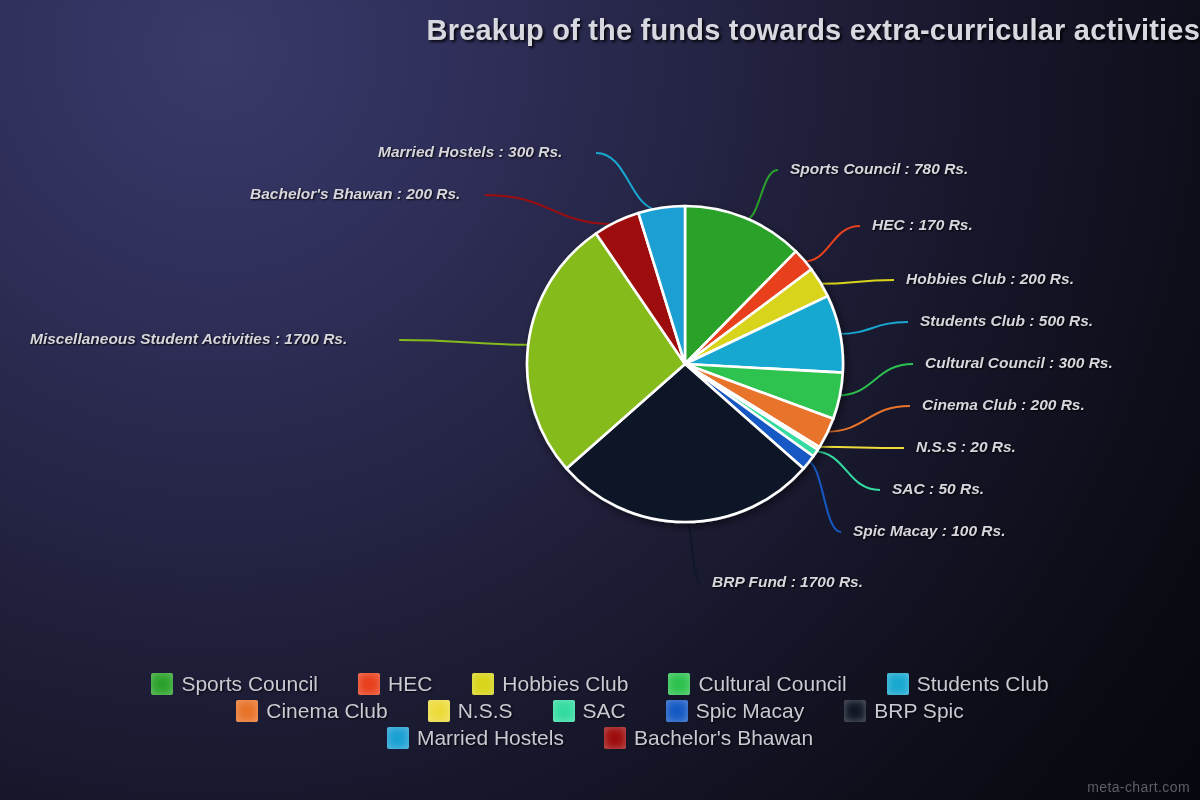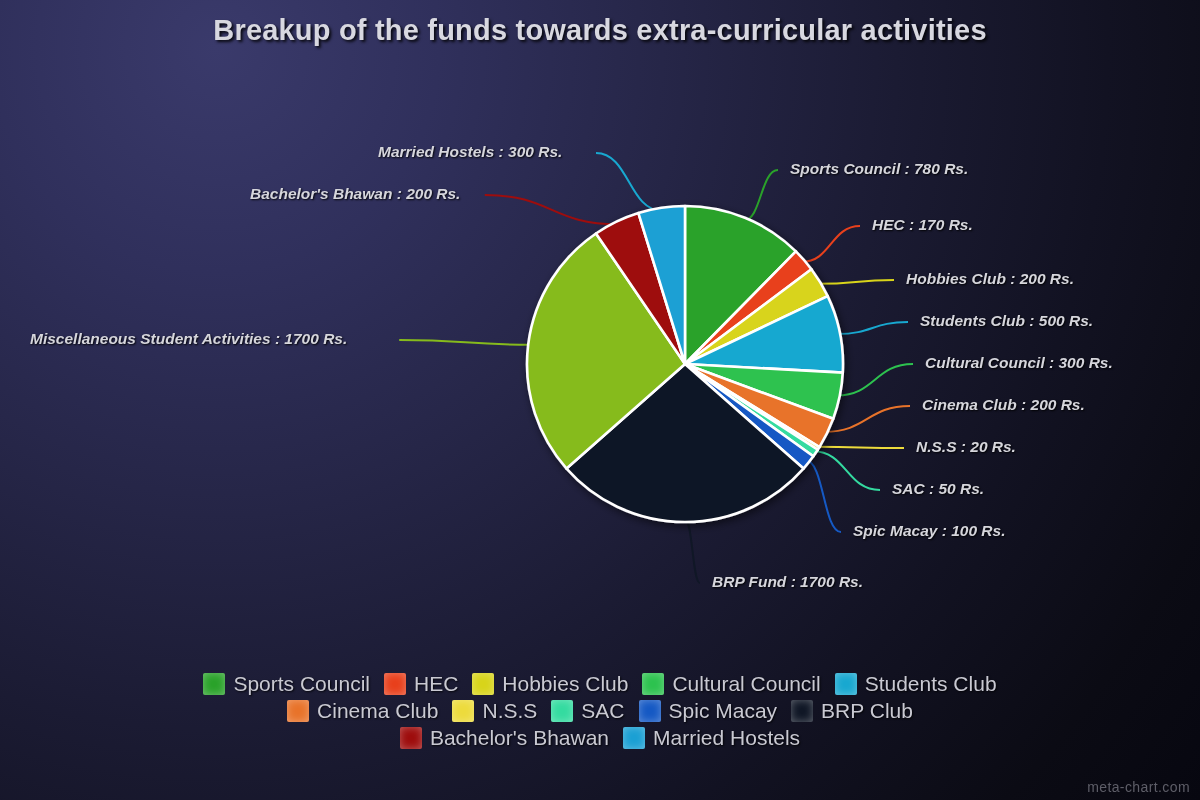--- a/index.html
+++ b/index.html
@@ -8,21 +8,21 @@
     font-family:"Liberation Sans", sans-serif;
     background:#0b0b14;
   }
   #stage{
     position:relative;width:1200px;height:800px;
     background:
       radial-gradient(circle at 18% 6%, #3a3a6b 0%, #30305c 18%, #262648 36%, #1b1b33 55%, #121222 72%, #0b0b14 88%, #070710 100%);
   }
   
   #title{
-    position:absolute;left:0;top:14px;width:1200px;text-align:center;
+    position:absolute;left:0;top:14px;width:1200px;text-align:right;
     font-size:29px;font-weight:bold;color:#d8d8e0;
     letter-spacing:.2px;
     text-shadow:2px 2px 3px rgba(0,0,0,.85);
   }
   
   #pie-wrap{position:absolute;left:0;top:0;width:1200px;height:800px;}
   
   .label{
     position:absolute;
     font-size:15.5px;font-weight:bold;color:#d6d6dc;
@@ -31,21 +31,21 @@
     font-style:italic;
   }
   .label.right{text-align:left;}
   .label.left{text-align:right;}
   
   #legend{
     position:absolute;left:0;top:672px;width:1200px;
     display:flex;flex-direction:column;align-items:center;gap:3px;
   }
   .legend-row{display:flex;align-items:center;justify-content:center;}
-  .legend-item{display:flex;align-items:center;margin:0 7px;}
+  .legend-item{display:flex;align-items:center;margin:0 20px;}
   .swatch{
     width:22px;height:22px;margin-right:8px;border-radius:2px;
     box-shadow:inset 0 0 9px rgba(255,255,255,.35);
   }
   .legend-label{
     font-size:21px;color:#c9c9d2;
     text-shadow:1px 1px 2px rgba(0,0,0,.8);
   }
   
   #watermark{
@@ -151,29 +151,29 @@
         <div class="legend-item">
           <span class="swatch" style="background: rgb(52, 219, 160);"></span>
           <span class="legend-label">SAC</span>
         </div>
         <div class="legend-item">
           <span class="swatch" style="background: rgb(21, 89, 196);"></span>
           <span class="legend-label">Spic Macay</span>
         </div>
         <div class="legend-item">
           <span class="swatch" style="background: rgb(16, 23, 38);"></span>
-          <span class="legend-label">BRP Club</span>
+          <span class="legend-label">BRP Spic</span>
         </div>
       </div>
       <div class="legend-row">
         <div class="legend-item">
+          <span class="swatch" style="background: rgb(27, 160, 212);"></span>
+          <span class="legend-label">Married Hostels</span>
+        </div>
+        <div class="legend-item">
           <span class="swatch" style="background: rgb(158, 13, 13);"></span>
           <span class="legend-label">Bachelor's Bhawan</span>
-        </div>
-        <div class="legend-item">
-          <span class="swatch" style="background: rgb(27, 160, 212);"></span>
-          <span class="legend-label">Married Hostels</span>
         </div>
       </div>
     </div>
 
   <div id="watermark">meta-chart.com</div>
 </div>
 
 </body></html>

